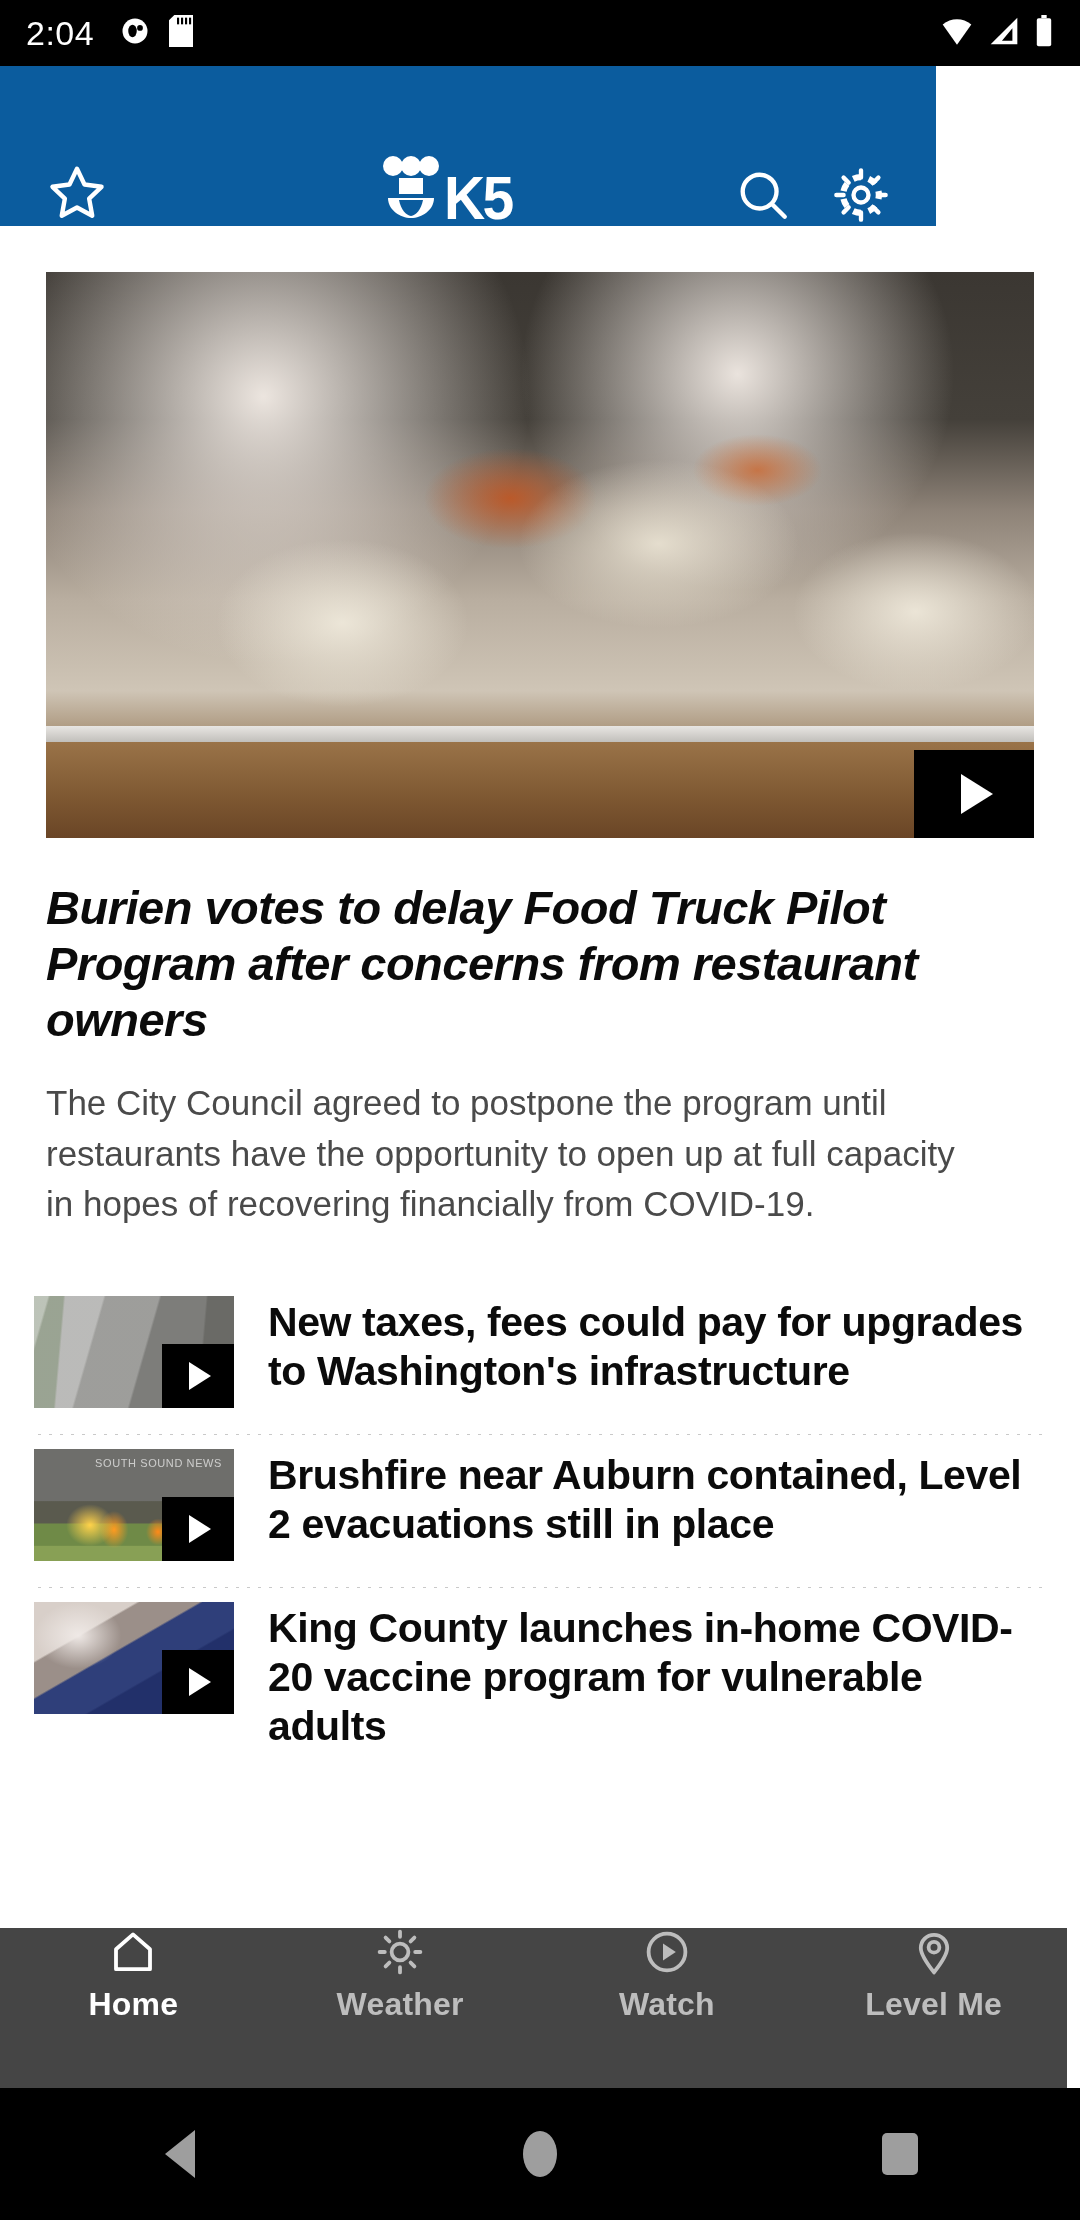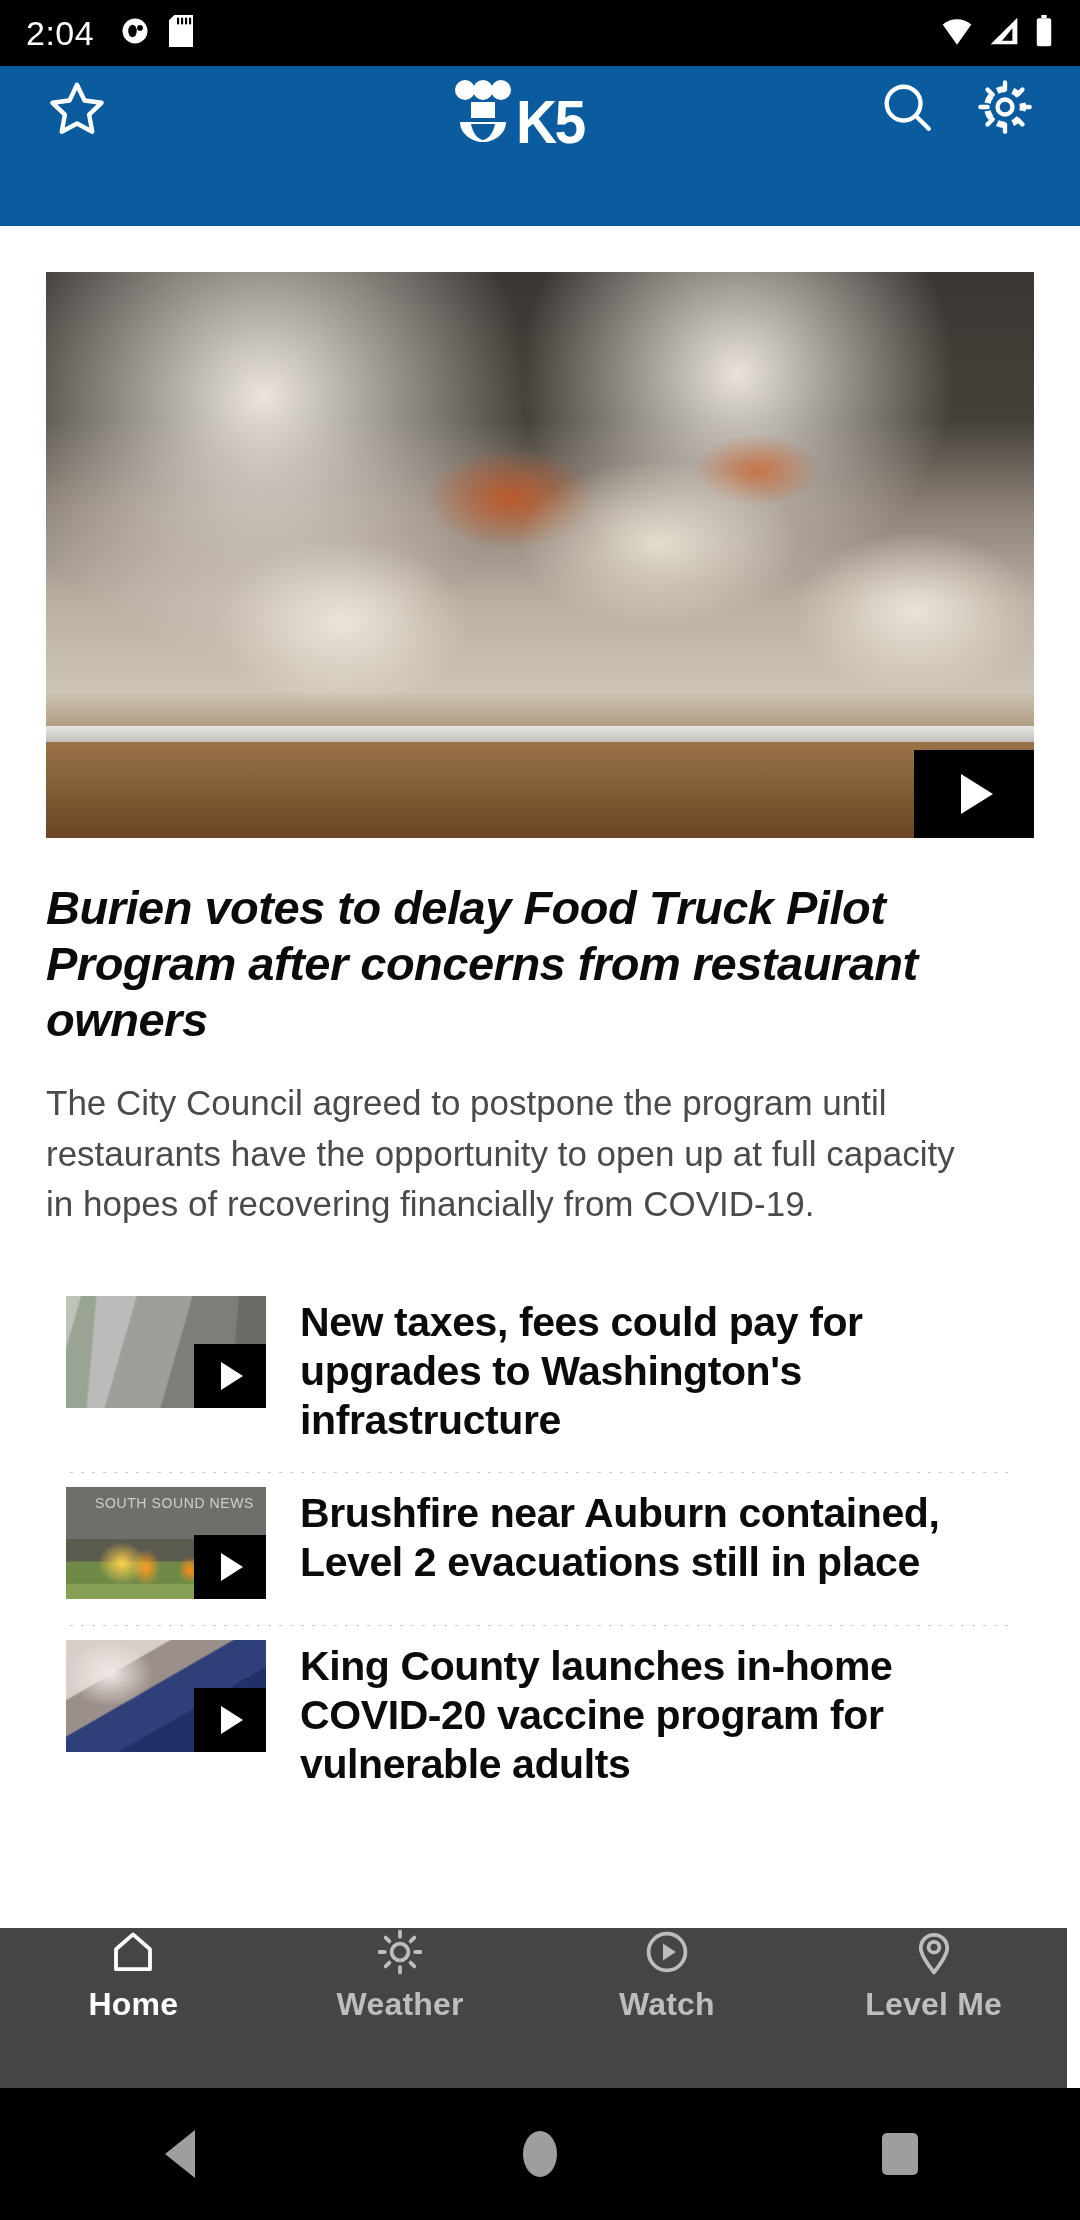--- a/index.html
+++ b/index.html
@@ -17,23 +17,23 @@
     background:#000; display:flex; align-items:center;
     padding:0 26px; color:#fff;
   }
   .status-time{ font-size:34px; letter-spacing:.5px; font-weight:400; color:#fff; }
   .status-left-icons{ display:flex; align-items:center; gap:18px; margin-left:26px; }
   .status-right{ margin-left:auto; display:flex; align-items:center; gap:14px; }
   .si{ display:block; }
 
   
   .app-header{
-    position:absolute; top:66px; left:0; width:1080px; height:160px;
-    background:#0B5C9E; display:flex; align-items:flex-start;
-    padding:12px 46px;
+    position:absolute; top:66px; left:0; width:936px; height:160px;
+    background:#0B5C9E; display:flex; align-items:flex-end;
+    padding:2px 46px;
   }
   .hdr-left{ width:120px; display:flex; align-items:center; }
   .hdr-logo{ flex:1; display:flex; align-items:center; justify-content:center; }
   .hdr-right{ display:flex; align-items:center; gap:40px; }
   .icon-btn{ display:flex; align-items:center; justify-content:center; cursor:pointer; }
 
   
   .k5wrap{ display:flex; align-items:flex-end; gap:4px; }
   .peacock{ display:block; }
   .k5text{
@@ -98,21 +98,21 @@
     margin:42px 46px 0 46px; width:880px;
     font-size:47px; line-height:1.19; font-weight:bold;
     color:#0b0b0b; letter-spacing:-.5px;font-style:italic;
   }
   .hero-summary{
     margin:30px 46px 0 46px; width:940px;
     font-size:35px; line-height:1.45; color:#4a4a4a; font-weight:400;
   }
 
   
-  .list{ margin-top:52px; padding:0 66px; }
+  .list{ margin-top:52px; padding:0 34px; }
   .list-item{ display:flex; gap:34px; align-items:flex-start; padding:14px 0 26px 0; }
   .thumb{ position:relative; width:200px; height:112px; flex:none; overflow:hidden; background:#8a8a8a; }
   .thumb-hwy{
     position:absolute; inset:0;
     background:
       linear-gradient(106deg, rgba(255,255,255,.35) 0 6%, rgba(255,255,255,0) 7%),
       linear-gradient(106deg, rgba(255,255,255,.30) 28% 30%, rgba(255,255,255,0) 31%),
       linear-gradient(106deg, rgba(255,255,255,.25) 52% 54%, rgba(255,255,255,0) 55%),
       linear-gradient(95deg,#3f5130 0 14%, #7d7d7a 15% 82%, #6a6a66 83% 100%),
       linear-gradient(180deg,#b8bcc0 0 16%, #58585a 17% 34%, #8b8b8c 35% 100%);
@@ -120,21 +120,21 @@
   .thumb-fire{
     position:absolute; inset:0;
     background:
       radial-gradient(ellipse 34px 30px at 28% 68%, #ffd24a, rgba(255,160,20,0) 70%),
       radial-gradient(ellipse 20px 26px at 40% 72%, #ff9b20, rgba(255,120,10,0) 72%),
       radial-gradient(ellipse 16px 18px at 62% 74%, #ff8a18, rgba(255,110,10,0) 75%),
       linear-gradient(180deg,#6e6e6b 0 46%, #5a5a4e 47% 66%, #6f8a47 67% 86%, #88a055 87% 100%);
   }
   .thumb-fire .wm{
     position:absolute; top:8px; right:12px; color:rgba(255,255,255,.65);
-    font-size:14px; letter-spacing:.6px;
+    font-size:11px; letter-spacing:.6px;
   }
   .thumb-vax{
     position:absolute; inset:0;
     background:
       radial-gradient(ellipse 60px 46px at 22% 30%, #efe9e6, rgba(239,233,230,0) 72%),
       linear-gradient(150deg,#d8cfc9 0 26%, #9b8f89 27% 42%, #2f3f7a 43% 62%, #22306a 63% 100%),
       linear-gradient(180deg,#cfc7c2,#3b4a86);
   }
   .item-title{
     flex:1; font-size:41px; line-height:1.2; font-weight:bold;

